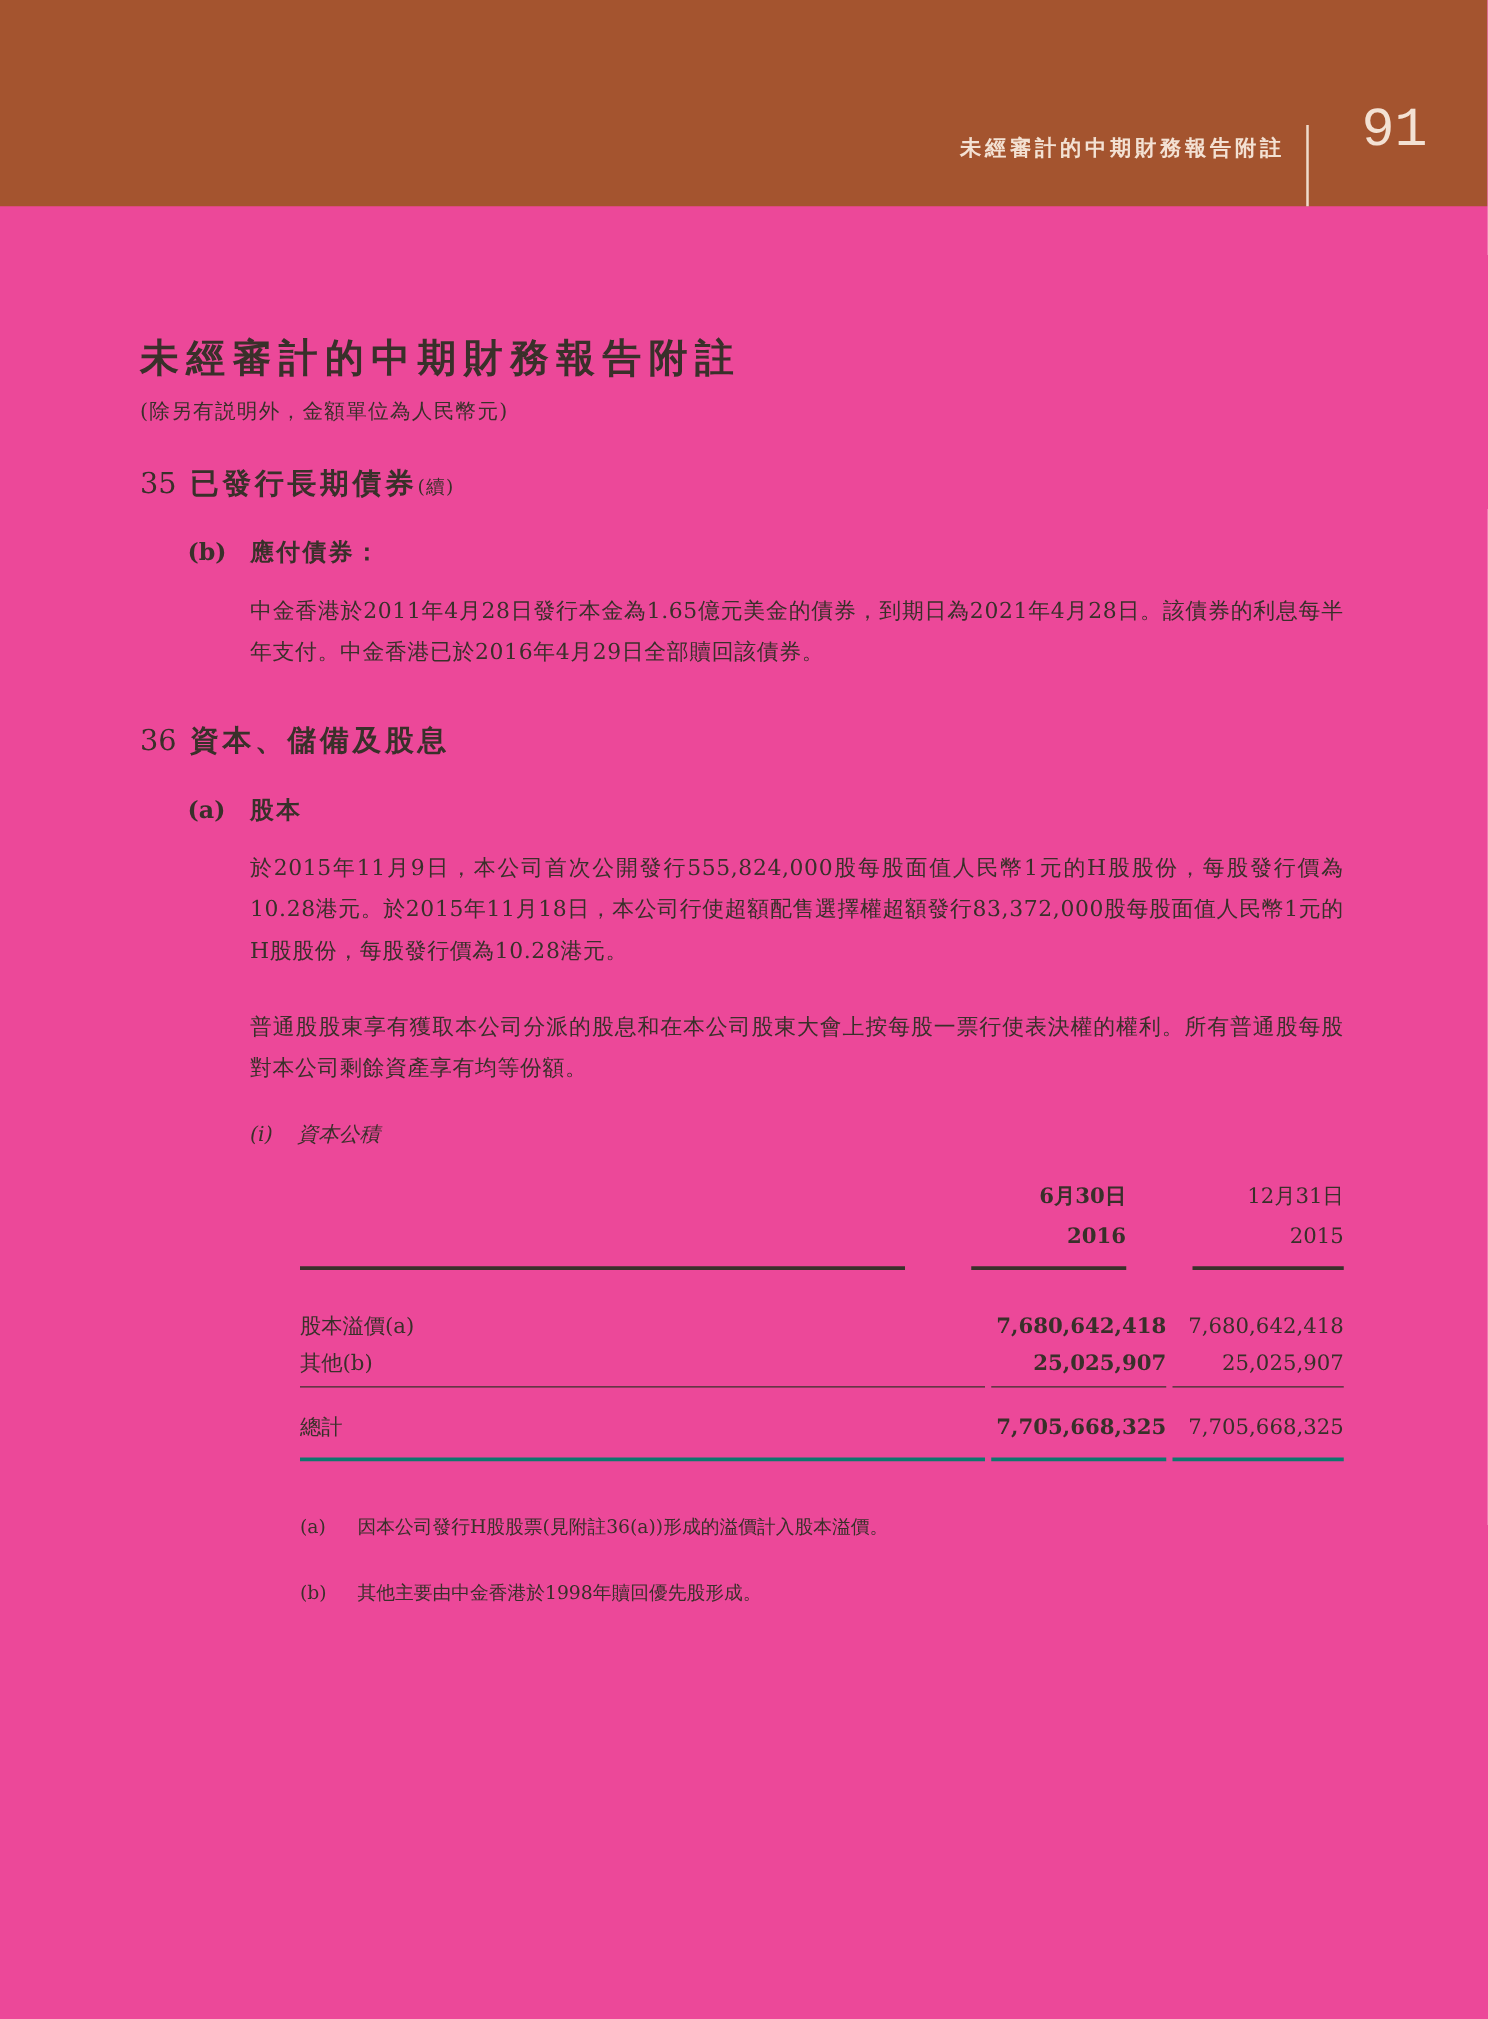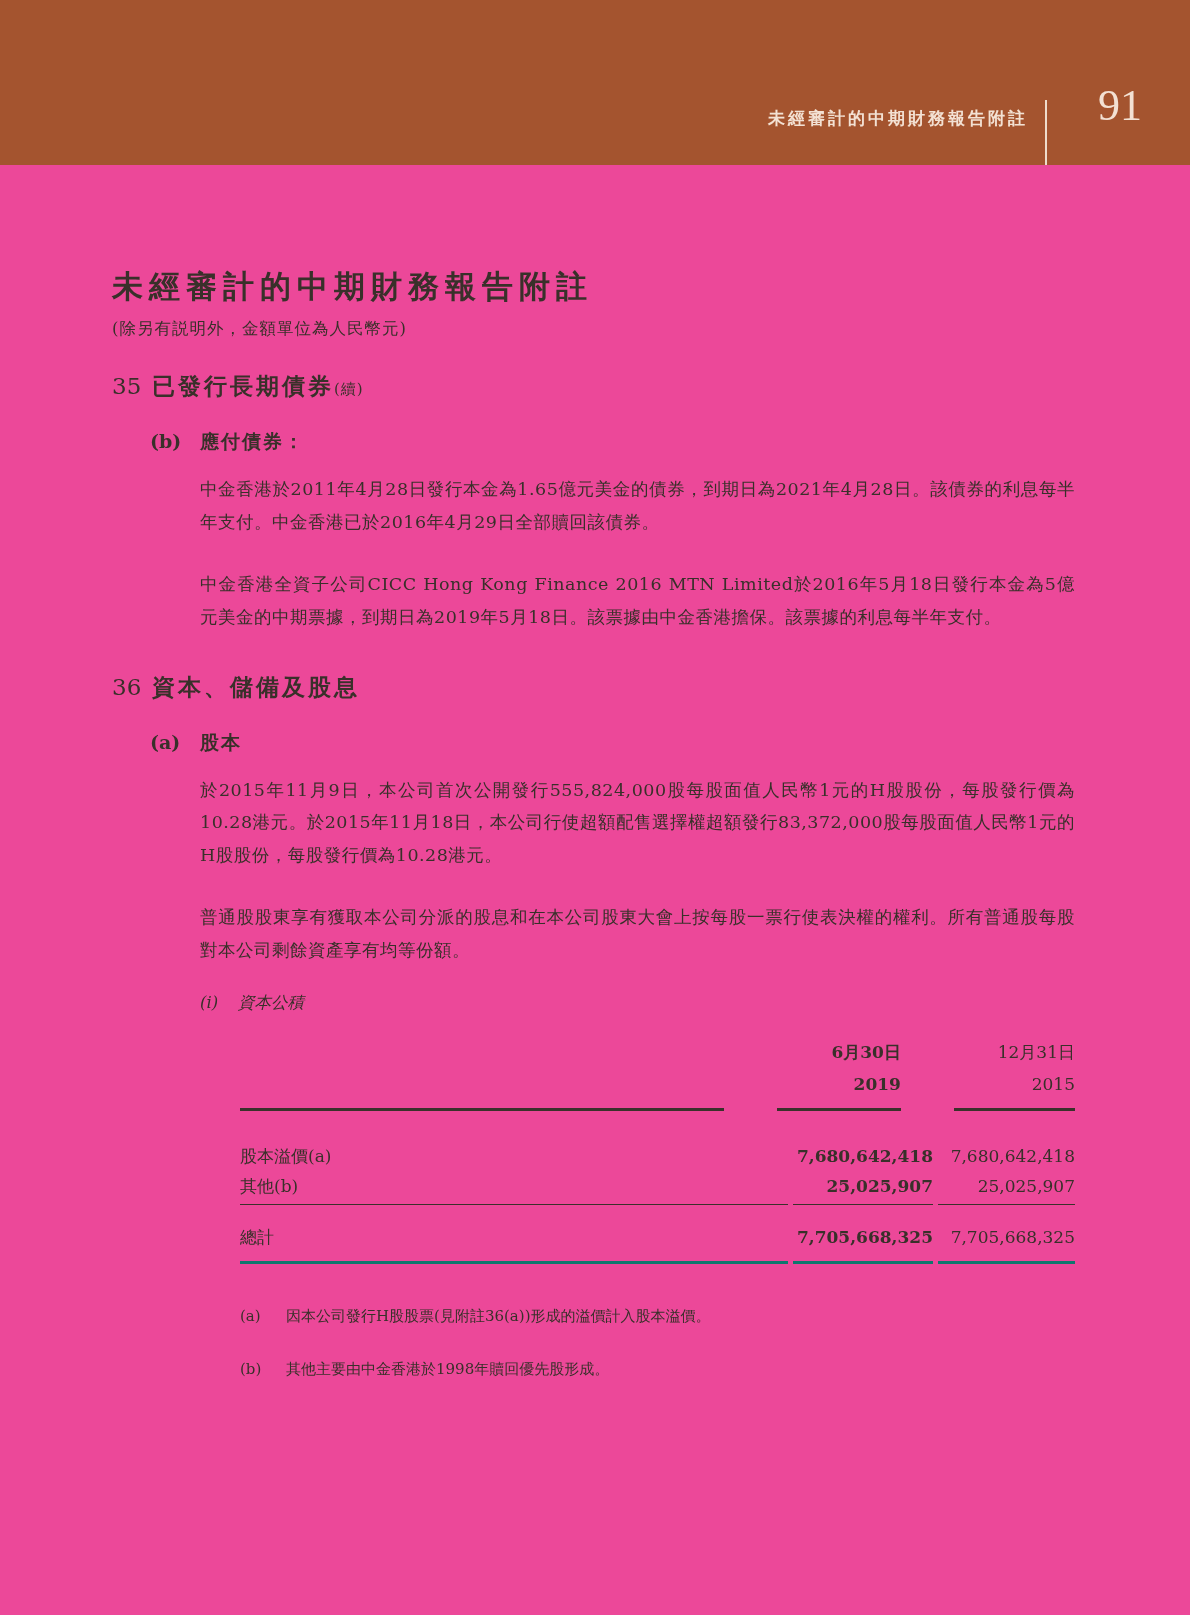--- a/index.html
+++ b/index.html
@@ -18,21 +18,21 @@
     font-family:"DejaVu Sans","Liberation Sans",sans-serif;
     font-weight:bold;font-size:17px;letter-spacing:3px;
     color:#F3E1D3;
   }
   .band-divider{
     position:absolute;right:143px;top:100px;bottom:0;
     width:2px;background:#EFDCCC;
   }
   .band-page{
     position:absolute;right:48px;top:80px;
-    font-family:Liberation Serif, serif;
+    font-family:Liberation Mono, monospace;
     font-size:44px;font-weight:400;color:#F3E1D3;
   }
   
   .content{padding:0 115px 0 112px;}
   .doc-title{
     margin:101px 0 0 0;
     font-size:31px;font-weight:bold;letter-spacing:6px;
   }
   .doc-subtitle{margin-top:10px;font-size:16.5px;letter-spacing:1px;}
   .sec-heading{margin-top:31px;font-size:23px;}
@@ -94,42 +94,41 @@
     <div class="doc-subtitle">(除另有説明外，金額單位為人民幣元)</div>
 
     <div class="sec-heading">
       <span class="sec-num">35</span><span class="sec-title">已發行長期債券</span><span class="sec-cont">(續)</span>
     </div>
 
     <div class="sub-heading">
       <span class="sub-label">(b)</span><span class="sub-title">應付債券：</span>
     </div>
     <p class="para">中金香港於2011年4月28日發行本金為1.65億元美金的債券，到期日為2021年4月28日。該債券的利息每半年支付。中金香港已於2016年4月29日全部贖回該債券。</p>
-    <p class="para">中金香港全資子公司CICC Hong Kong Finance 2016 MTN Limited於2016年5月18日發行本金為5億元美金的中期票據，到期日為2019年5月18日。該票據由中金香港擔保。該票據的利息每半年支付。</p>
 
     <div class="sec-heading sec36">
       <span class="sec-num">36</span><span class="sec-title">資本、儲備及股息</span>
     </div>
 
     <div class="sub-heading">
       <span class="sub-label">(a)</span><span class="sub-title">股本</span>
     </div>
     <p class="para">於2015年11月9日，本公司首次公開發行555,824,000股每股面值人民幣1元的H股股份，每股發行價為10.28港元。於2015年11月18日，本公司行使超額配售選擇權超額發行83,372,000股每股面值人民幣1元的H股股份，每股發行價為10.28港元。</p>
     <p class="para">普通股股東享有獲取本公司分派的股息和在本公司股東大會上按每股一票行使表決權的權利。所有普通股每股對本公司剩餘資產享有均等份額。</p>
 
     <div class="roman-line">
       <span class="roman-label">(i)</span><span>資本公積</span>
     </div>
 
     <div class="fintable">
       <div class="t-row t-head">
         <div class="t-label"></div>
         <div class="t-val">
           <div>6月30日</div>
-          <div>2019</div>
+          <div>2016</div>
         </div>
         <div class="t-val2">
           <div>12月31日</div>
           <div>2015</div>
         </div>
       </div>
 
       <div class="t-row t-body1">
         <div class="t-label">股本溢價(a)</div>
         <div class="t-val num-bold">7,680,642,418</div>

